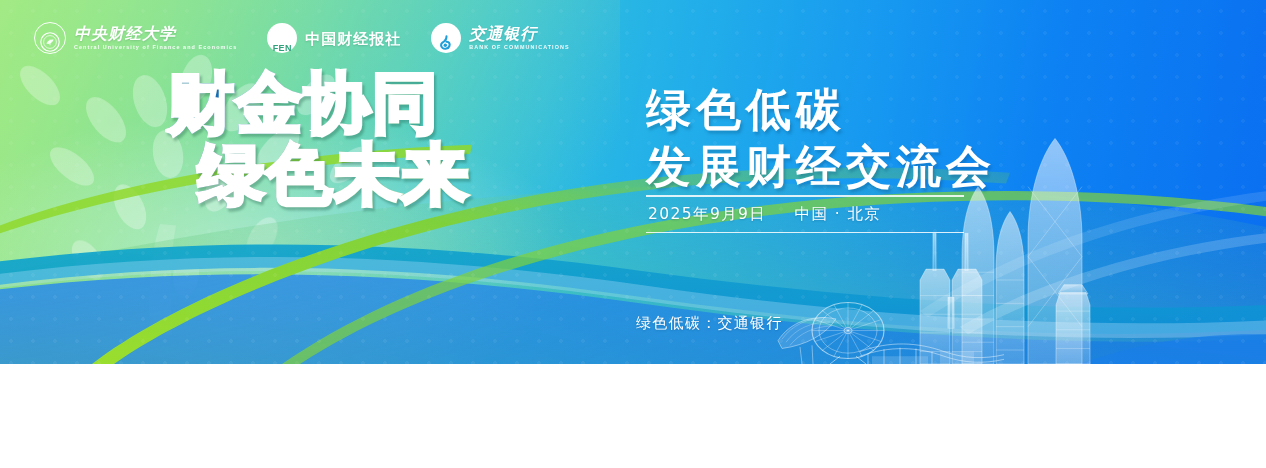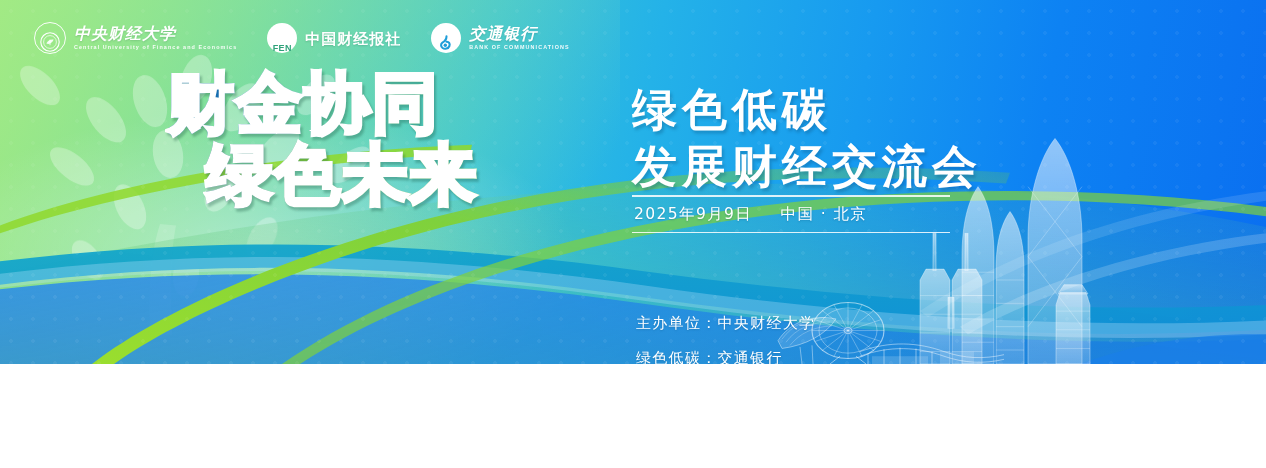--- a/index.html
+++ b/index.html
@@ -76,27 +76,27 @@
     white-space:nowrap;
     -webkit-text-stroke:4px #ffffff;
     paint-order:stroke fill;
     filter:drop-shadow(2px 3px 1px rgba(20,80,60,.30));
   }
   .hl-1{
     background:linear-gradient(95deg,#1160b4 0%,#1a73ae 16%,#2f9a8e 36%,#4db45c 58%,#66c23f 78%,#7cd037 100%);
     -webkit-background-clip:text;background-clip:text;color:transparent;
   }
   .hl-2{
-    margin-left:38px;margin-top:4px;
+    margin-left:30px;margin-top:4px;
     background:linear-gradient(95deg,#17607f 0%,#2a8a5e 20%,#43a84b 42%,#5cbc3f 62%,#74cb33 82%,#86d62c 100%);
     -webkit-background-clip:text;background-clip:text;color:transparent;
   }
 
   
-  .right-block{position:absolute;left:632px;top:82px;z-index:5;}
+  .right-block{position:absolute;left:646px;top:82px;z-index:5;}
   .sub-line{
     color:#ffffff;font-weight:bold;
     font-family:"DejaVu Sans","Liberation Sans",sans-serif;
     font-size:45px;line-height:1.26;letter-spacing:5px;white-space:nowrap;
     text-shadow:2px 3px 3px rgba(10,70,110,.28);
   }
   .date-wrap{width:318px;}
   .rule{height:1.4px;background:rgba(255,255,255,.85);}
   .date-text{
     color:#fff;font-size:15.5px;letter-spacing:1.4px;
@@ -336,20 +336,17 @@
       <div class="date-text">
         <span>2025年9月9日</span>
         <span class="date-city">中国 · 北京</span>
       </div>
       <div class="rule"></div>
     </div>
   </div>
 
   <div class="orgs">
     <div class="org-line">
-      <span>主办单位：</span><span>中央财经大学</span>
-    </div>
-    <div class="org-line">
       <span>绿色低碳：</span><span>交通银行</span>
     </div>
   </div>
 
 </div>
 
 </body></html>

